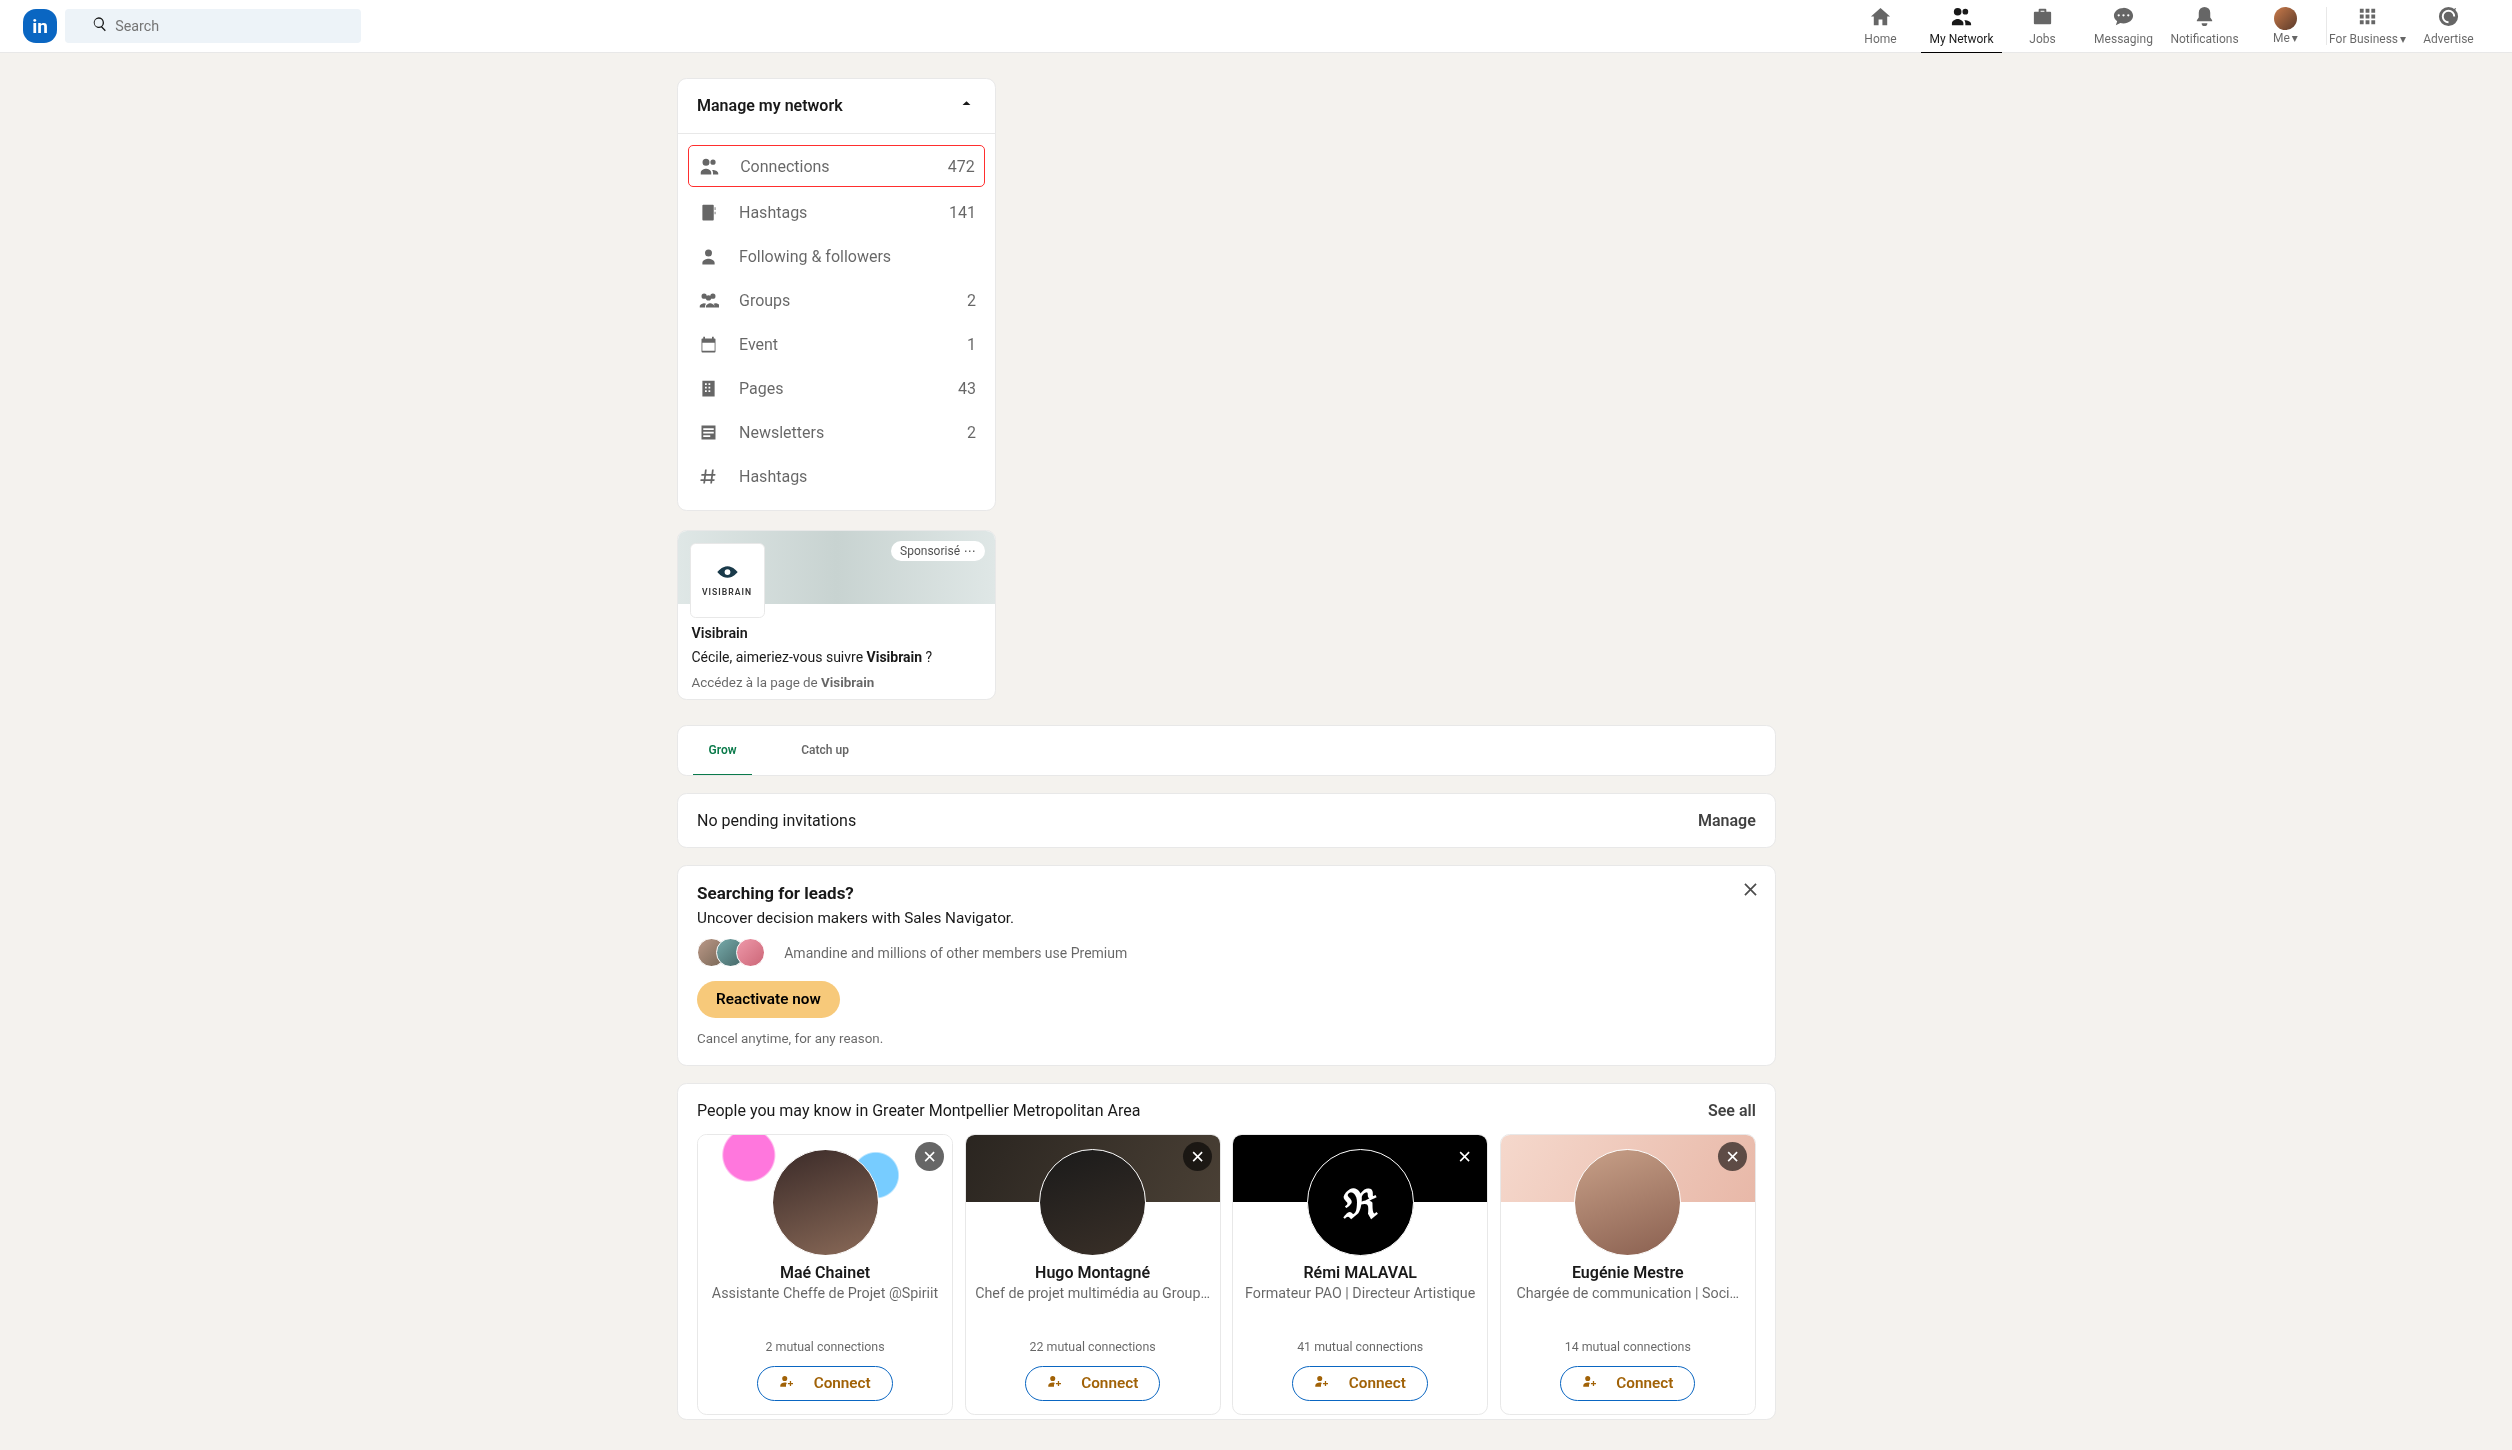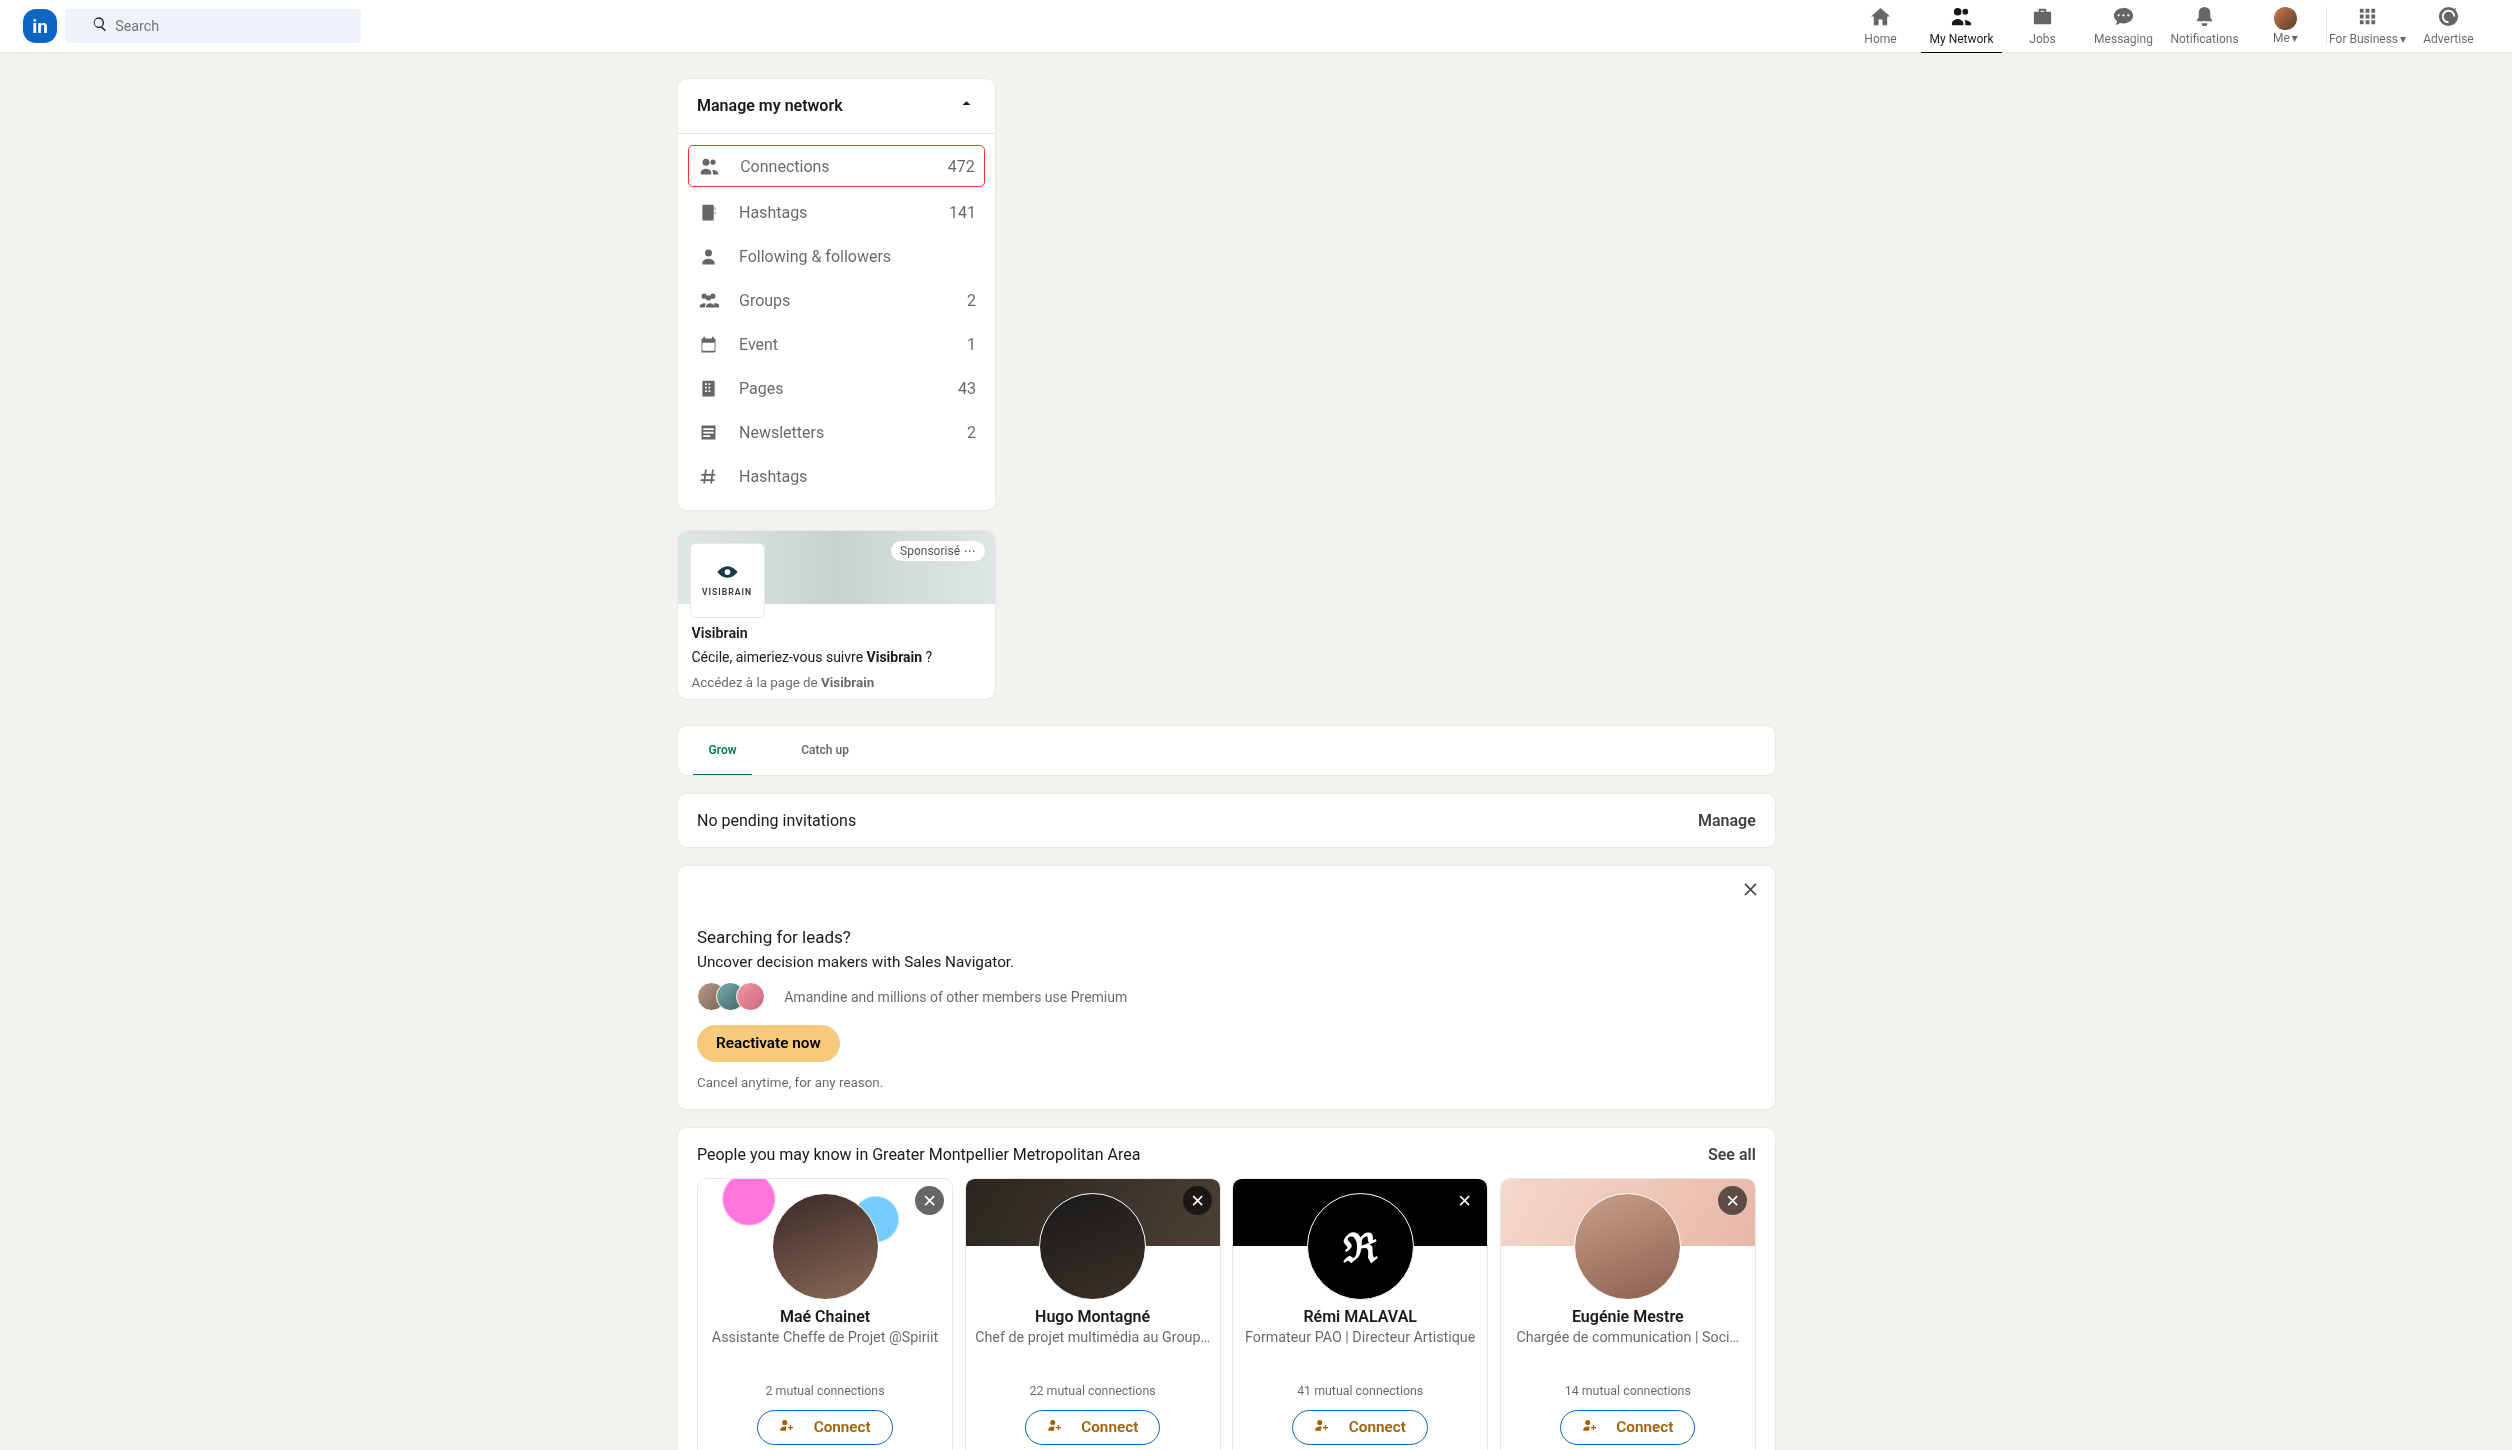--- a/index.html
+++ b/index.html
@@ -38,21 +38,21 @@
 .ad-text { font-size: 14px; color: rgba(0,0,0,0.9); margin-bottom: 9.6px; }
 .ad-sub { font-size: 13.4px; color: rgba(0,0,0,0.6); }
 .tabs-card { background: #fff; border: 1px solid #e8e8e8; border-radius: 9.6px; padding: 0 15.3px; }
 .tabs { display: flex; gap: 34px; }
 .tab { padding: 17px 15.3px; font-size: 12px; font-weight: 600; color: rgba(0,0,0,0.6); cursor: pointer; border-bottom: 1.9px solid transparent; }
 .tab.active { color: #0a7a4a; border-bottom: 1.9px solid #0a7a4a; }
 .row-card { display: flex; justify-content: space-between; align-items: center; padding: 17px 19px; }
 .row-card .title { font-size: 16px; color: rgba(0,0,0,0.9); }
 .row-card .action { font-size: 16px; font-weight: 600; color: rgba(0,0,0,0.75); cursor: pointer; }
 .leads-card { padding: 17px 19px 19px; position: relative; }
-.leads-card h3 { font-size: 17px; font-weight: 400; margin-bottom: 5.7px; margin-top: 44px; }
+.leads-card h3 { font-size: 17px; font-weight: 700; margin-bottom: 5.7px; }
 .leads-card p { font-size: 15.3px; margin-bottom: 11.5px; }
 .leads-row { display: flex; align-items: center; gap: 29px; margin-bottom: 13.4px; }
 .facepile { display: flex; }
 .facepile .fp { width: 29px; height: 29px; border-radius: 50%; border: 1.9px solid #fff; margin-right: -9.6px; }
 .leads-row .sub { font-size: 14px; color: rgba(0,0,0,0.6); }
 .reactivate { background: #f7c97a; border: none; border-radius: 19px; padding: 9.6px 19px; font-size: 15.3px; font-weight: 600; cursor: pointer; }
 .cancel-note { font-size: 13.4px; color: rgba(0,0,0,0.6); margin-top: 13.4px; }
 .close-x { position: absolute; top: 13.4px; right: 15.3px; cursor: pointer; color: rgba(0,0,0,0.7); }
 .pymk-card { padding: 17px 19px 3.8px; }
 .pymk-head { display: flex; justify-content: space-between; align-items: center; margin-bottom: 13.4px; }

